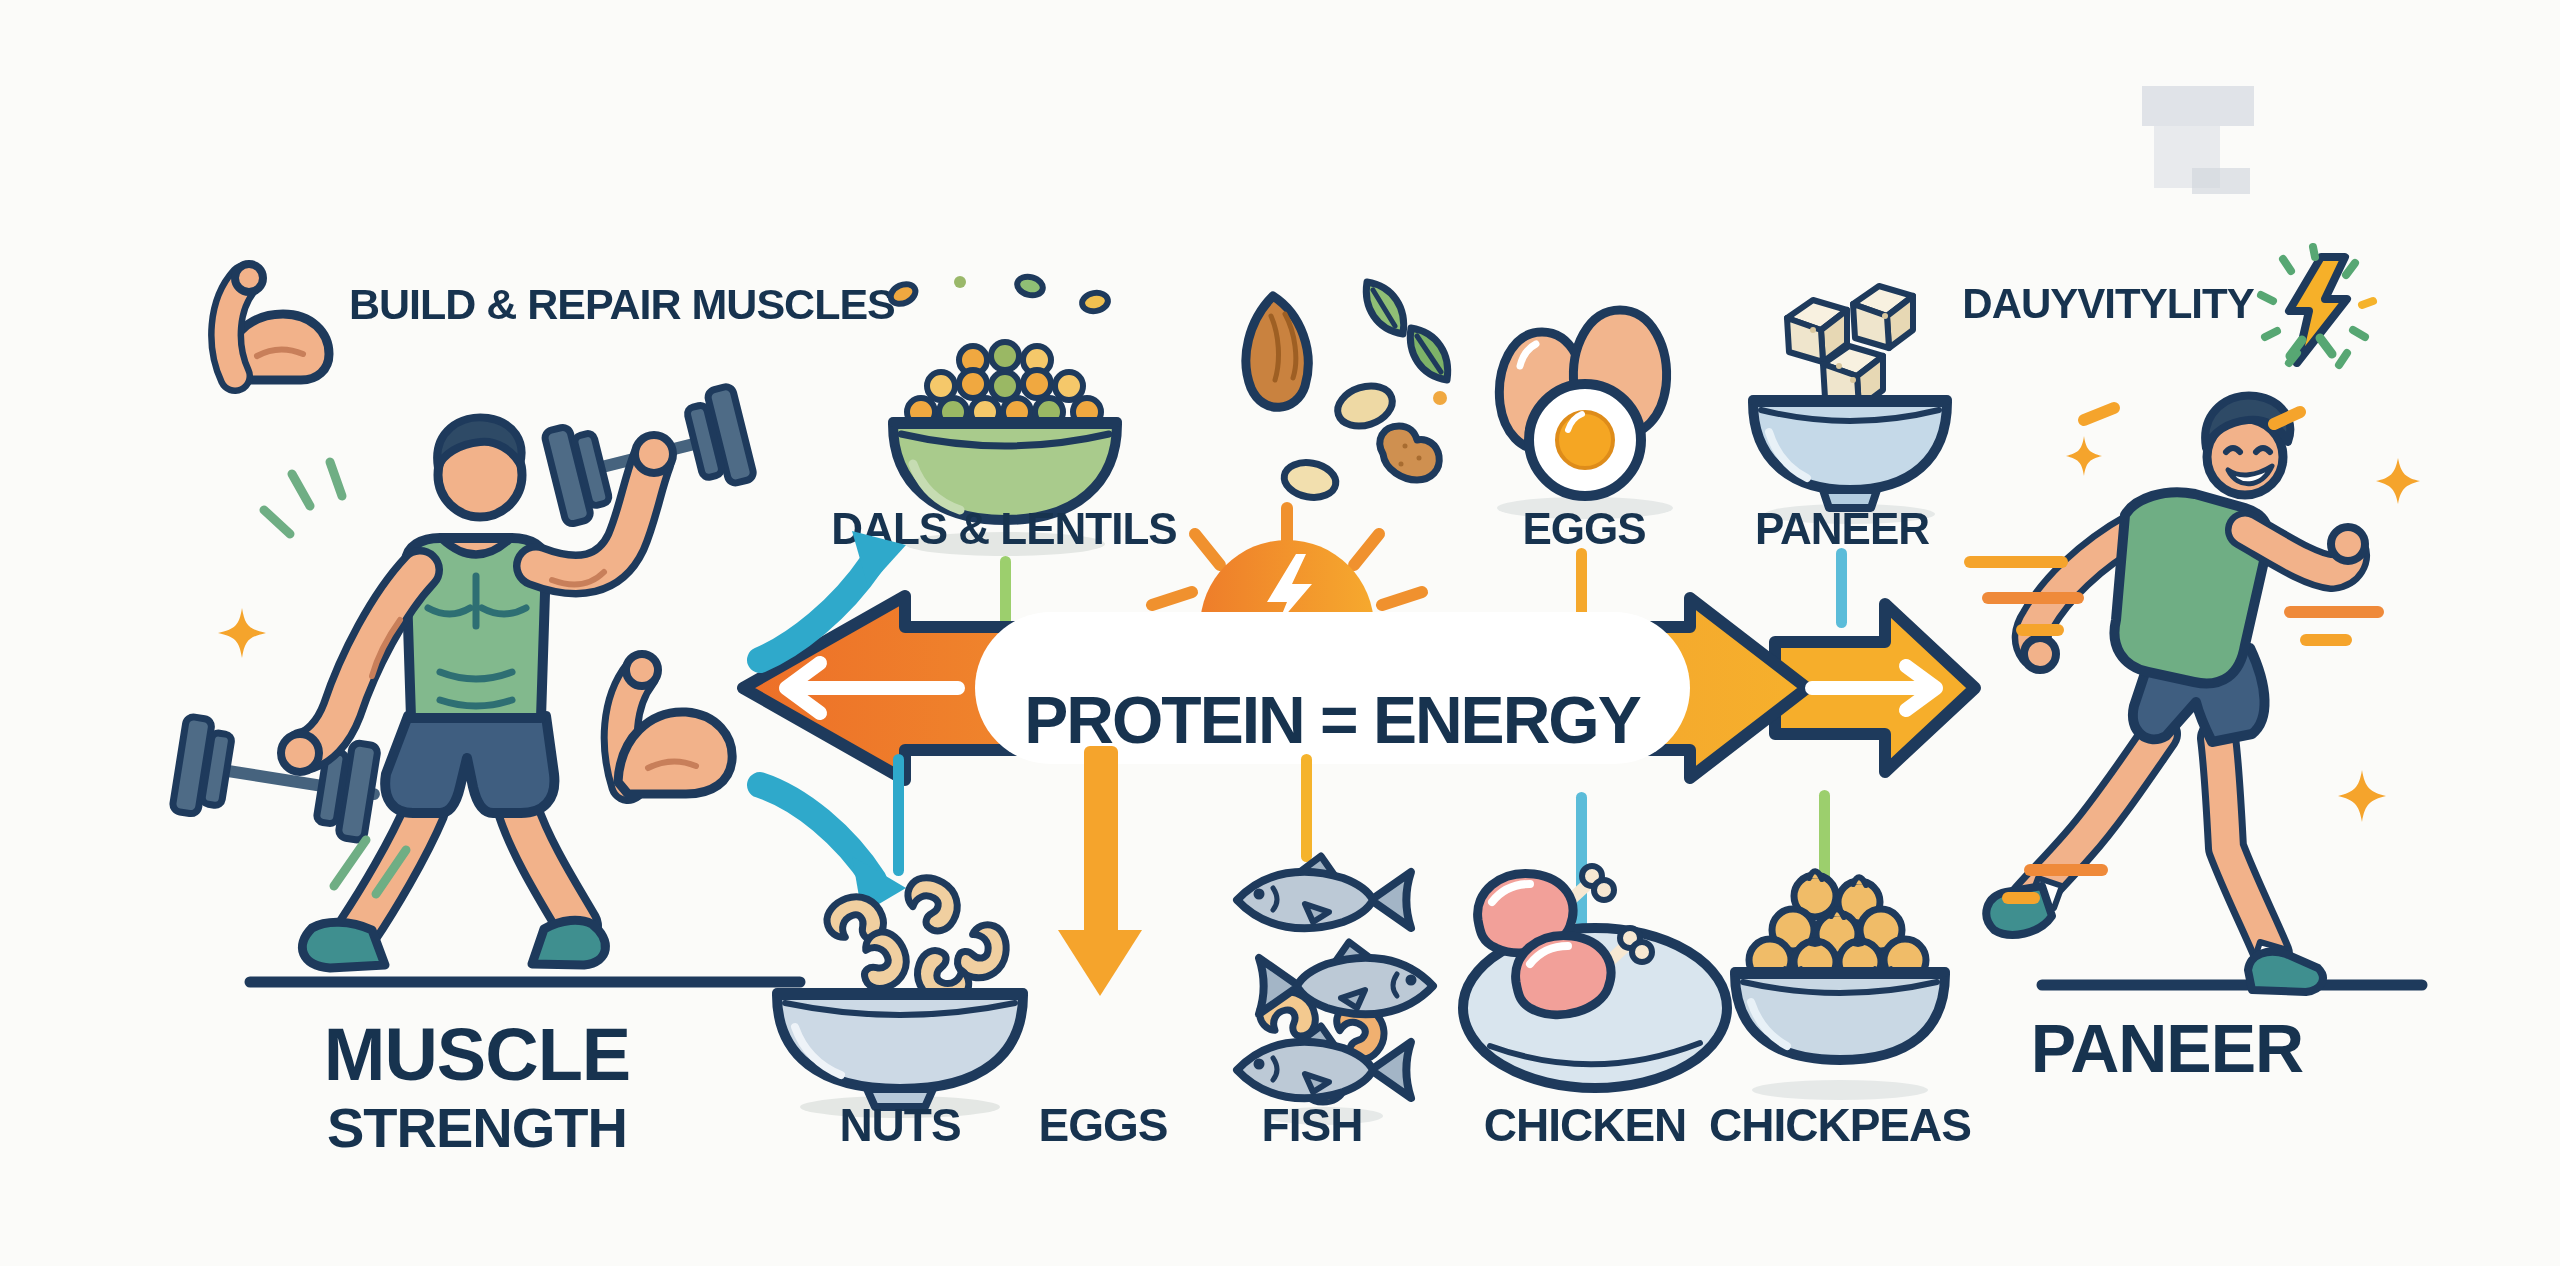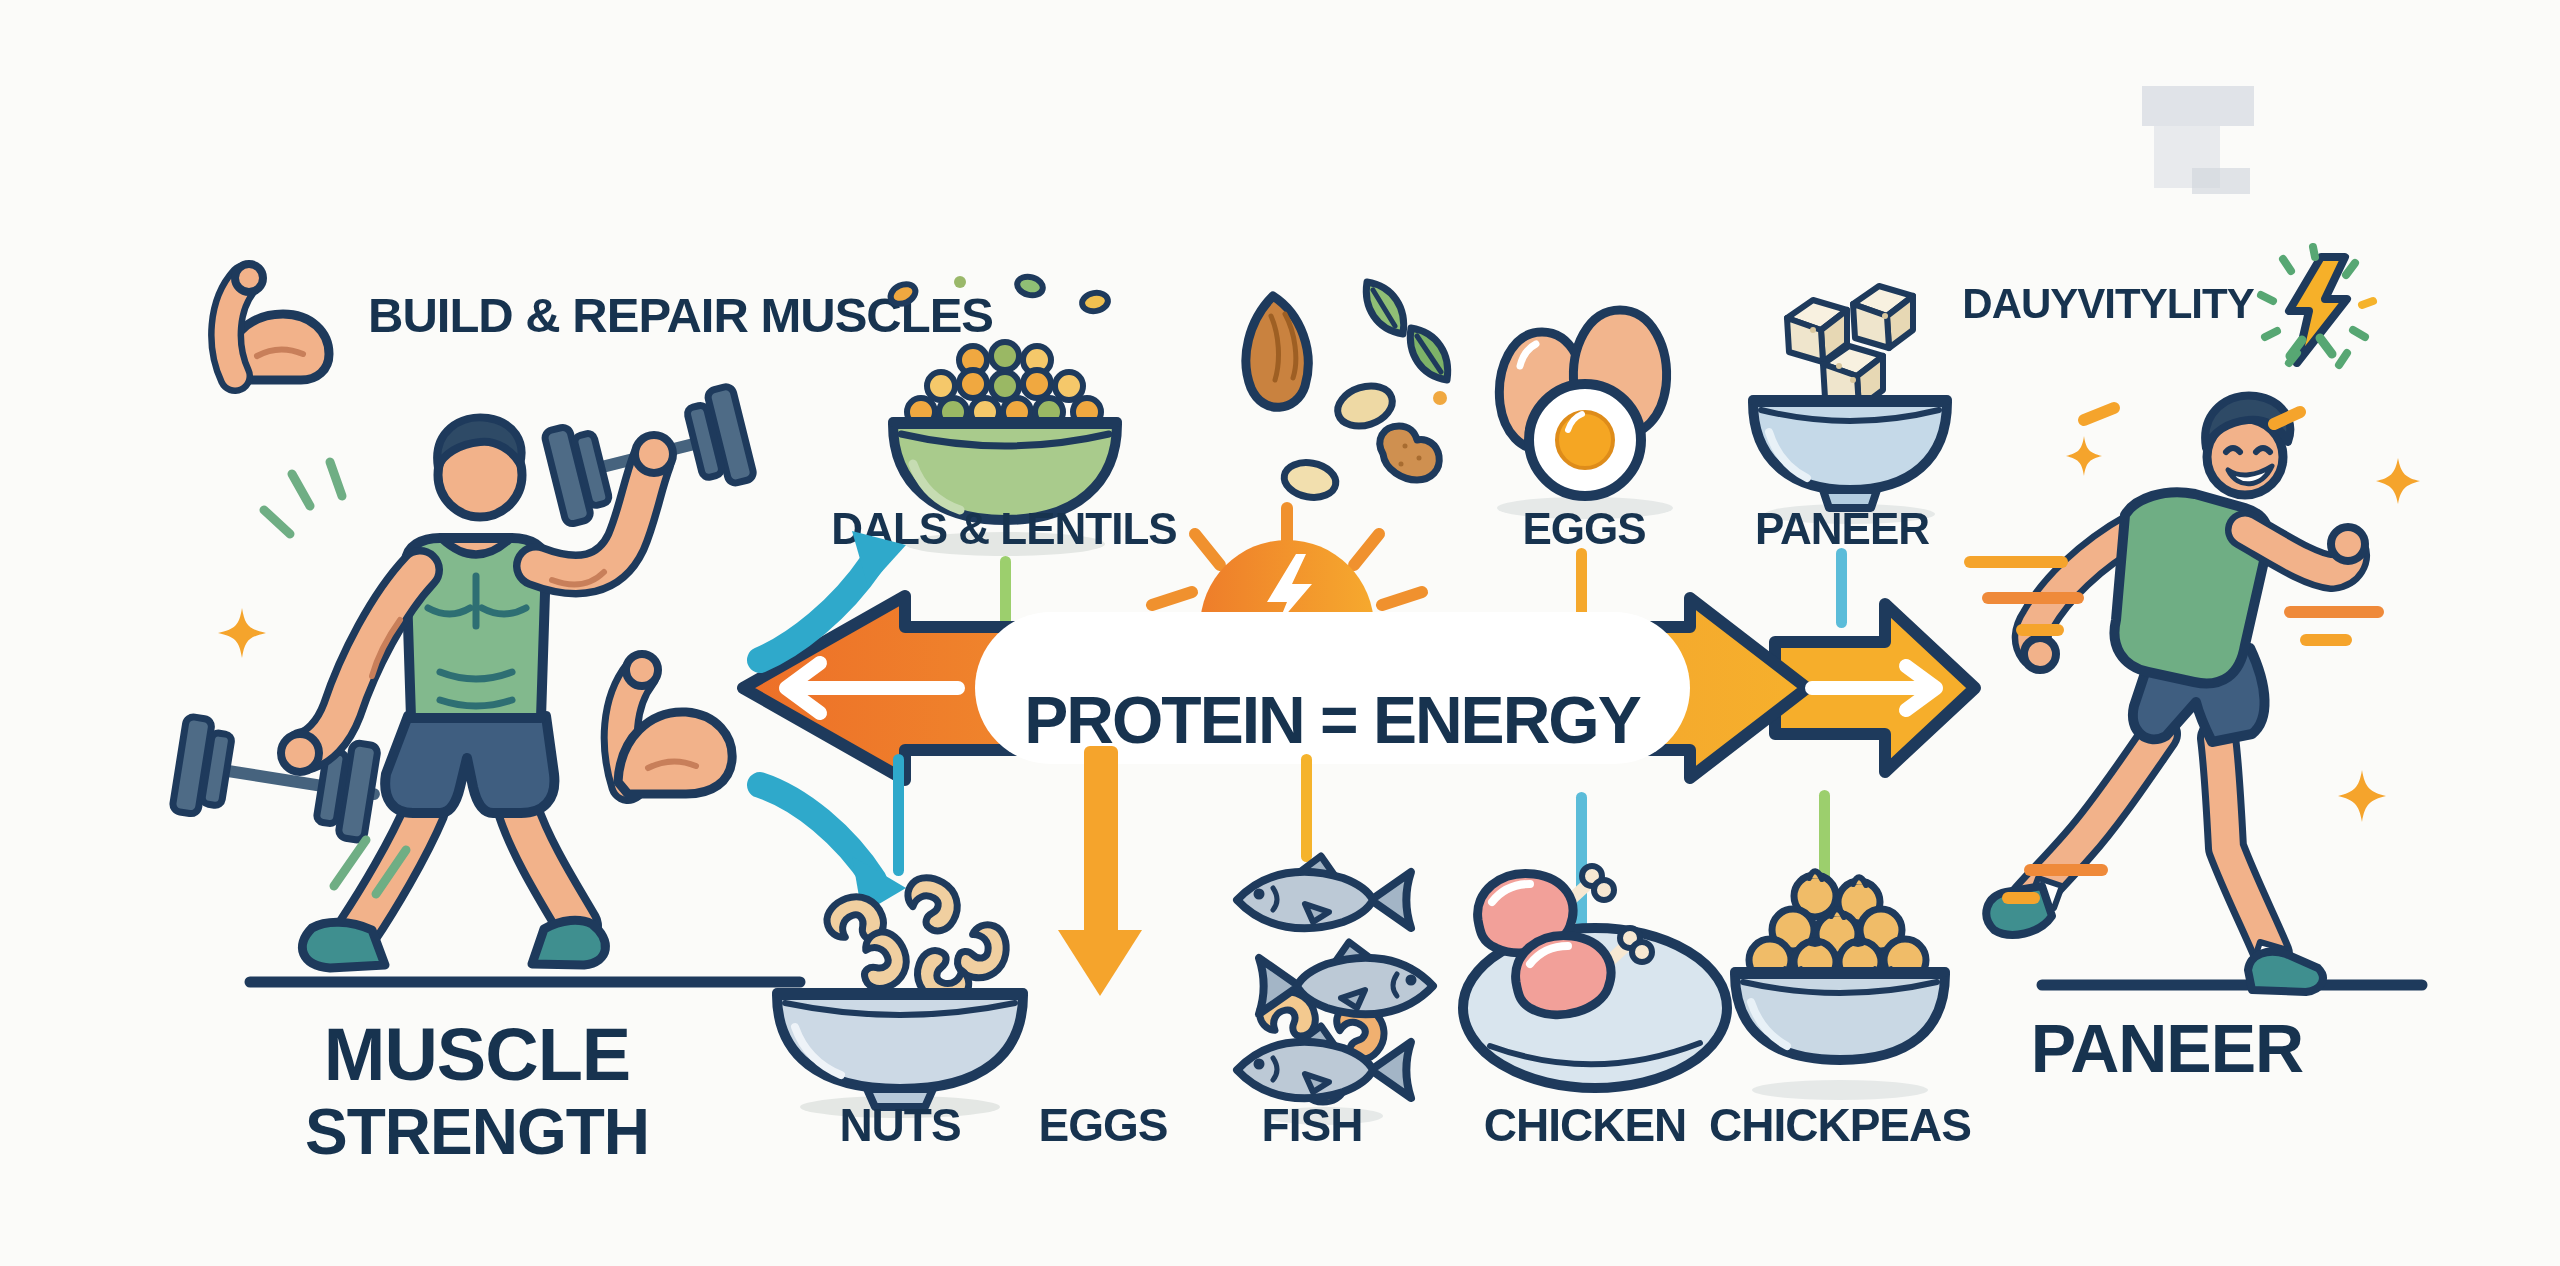--- a/index.html
+++ b/index.html
@@ -23,21 +23,21 @@
   <div class="artifact" style="left:2154px;top:126px;width:66px;height:62px;background:#e3e6ea;opacity:.8;"></div>
   <div class="artifact" style="left:2192px;top:168px;width:58px;height:26px;background:#cfd4db;opacity:.6;"></div>
 
   <svg style="left:205px;top:252px;" width="135" height="135" viewBox="0 0 135 135">
     <path d="M18,122 C20,86 44,62 78,62 C106,62 124,80 124,102 C124,118 112,128 96,128 L30,128 Z" fill="#f2b28a" stroke="#1e3a5c" stroke-width="9"></path>
     <path d="M30,124 C16,94 18,52 40,28" fill="none" stroke="#1e3a5c" stroke-width="36"></path>
     <path d="M30,124 C16,94 18,52 40,28" fill="none" stroke="#f2b28a" stroke-width="23"></path>
     <circle cx="44" cy="26" r="14" fill="#f2b28a" stroke="#1e3a5c" stroke-width="8"></circle>
     <path d="M52,104 Q74,92 98,102" fill="none" stroke="#c87f5a" stroke-width="6"></path>
   </svg>
-  <div class="abs lbl" style="left:368px;top:280px;font-size:49px;margin-top:7px;">BUILD &amp; REPAIR MUSCLES</div>
+  <div class="abs lbl" style="left:349px;top:280px;font-size:43px;">BUILD &amp; REPAIR MUSCLES</div>
 
   <div class="abs ctr lbl" style="left:2108px;top:280px;font-size:42px;">DAUYVITYLITY</div>
   <svg style="left:2255px;top:245px;" width="125" height="140" viewBox="0 0 125 140">
     <path d="M66,12 L34,66 H54 L42,118 L92,54 H70 L90,12 Z" fill="#f6b029" stroke="#1e3a5c" stroke-width="8"></path>
     <g stroke="#57a773" stroke-width="8">
       <path d="M58,2 L60,12"></path>
         <path d="M28,14 L36,26"></path>
         <path d="M6,50 L18,56"></path>
         <path d="M10,92 L22,86"></path>
       <path d="M34,118 L42,108"></path>
@@ -390,19 +390,19 @@
   </svg>
 
   <div class="abs ctr lbl" style="left:900px;top:1098px;font-size:46px;">NUTS</div>
   <div class="abs ctr lbl" style="left:1103px;top:1098px;font-size:46px;">EGGS</div>
   <div class="abs ctr lbl" style="left:1312px;top:1098px;font-size:46px;">FISH</div>
   <div class="abs ctr lbl" style="left:1585px;top:1098px;font-size:46px;">CHICKEN</div>
   <div class="abs ctr lbl" style="left:1840px;top:1098px;font-size:46px;">CHICKPEAS</div>
 
   <div class="abs ctr" style="left:477px;top:1014px;">
     <div class="lbl" style="font-size:74px;line-height:1.12;">MUSCLE</div>
-    <div class="lbl" style="font-size:64px;line-height:1.12;">STRENGTH</div>
+    <div class="lbl" style="font-size:56px;line-height:1.12;">STRENGTH</div>
   </div>
   <div class="abs ctr" style="left:2167px;top:1008px;">
     <div class="lbl" style="font-size:68px;line-height:1.18;">PANEER</div>
   </div>
 
 </div>
 
 </body></html>

